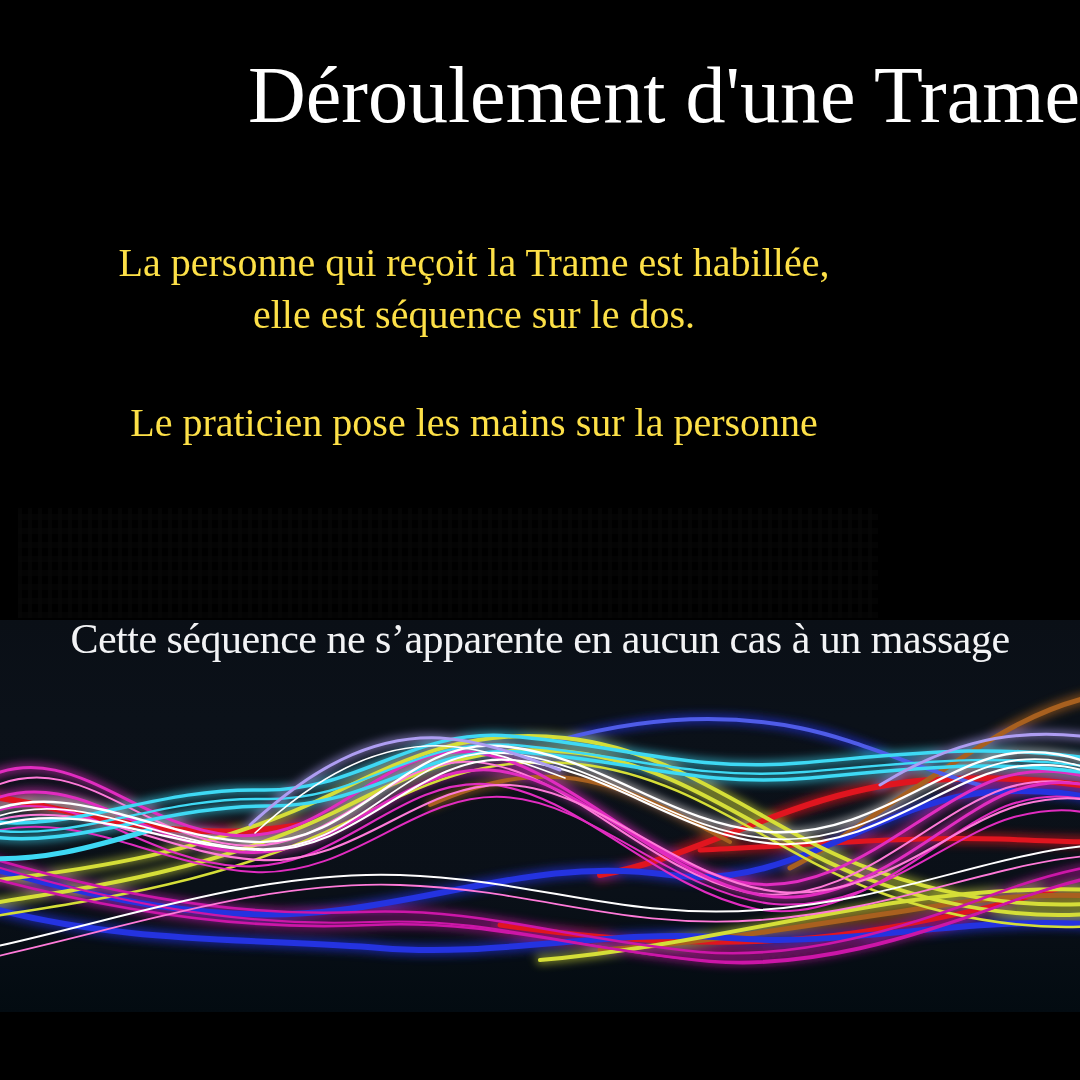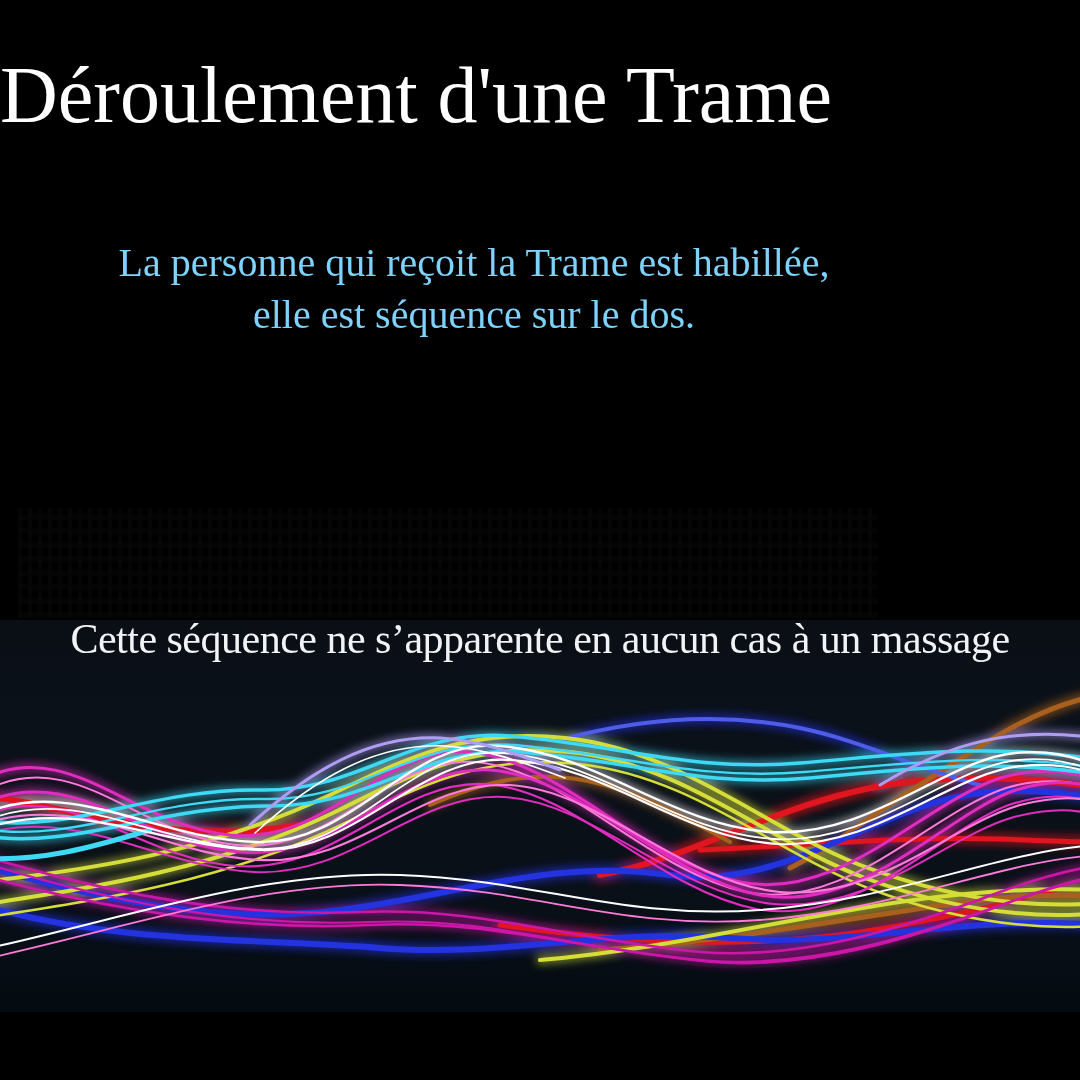--- a/index.html
+++ b/index.html
@@ -9,27 +9,27 @@
     font-family:"Liberation Serif","DejaVu Serif",serif;
     color:#fff;
     overflow:hidden;
   }
   .poster{position:relative;width:1080px;height:1080px;background:#000;}
 
   .title{
     position:absolute;top:47px;left:0;width:1080px;
     margin:0;
     font-size:80px;font-weight:normal;line-height:96px;
-    text-align:left;white-space:nowrap;
+    text-align:right;white-space:nowrap;
     color:#fff;
   }
   .para{
     position:absolute;left:0;width:948px;margin:0;
     font-size:40px;line-height:52px;text-align:center;
-    color:#7dd3fc;white-space:nowrap;
+    color:#fde047;white-space:nowrap;
   }
   .para.p1{top:237px;}
   .para.p2{top:397px;}
 
   
   .texture-band{
     position:absolute;top:508px;left:18px;width:860px;height:110px;
     background:
       repeating-linear-gradient(90deg, rgba(16,16,16,.8) 0 4px, rgba(0,0,0,0) 4px 10px),
       repeating-linear-gradient(0deg, rgba(12,12,12,.8) 0 6px, rgba(0,0,0,0) 6px 14px);
@@ -56,21 +56,21 @@
 </style>
 </head>
 <body>
 
 <div class="poster">
 
   <h1 class="title">Déroulement d'une Trame</h1>
 
   <p class="para p1"><span>La personne qui reçoit la Trame est habillée,</span><br><span>elle est séquence sur le dos.</span></p>
 
-  <p class="para p2"><br></p>
+  <p class="para p2"><span>Le praticien pose les mains sur la personne</span><br></p>
 
   <div class="texture-band"></div>
 
   <div class="photo">
     <p class="note">Cette séquence ne s’apparente en aucun cas à un massage</p>
 
     <svg class="waves" viewBox="0 0 1080 460" preserveAspectRatio="none" aria-hidden="true">
       <defs>
         <filter id="fglow" x="-30%" y="-30%" width="160%" height="160%">
           <feGaussianBlur stdDeviation="4.5"></feGaussianBlur>

